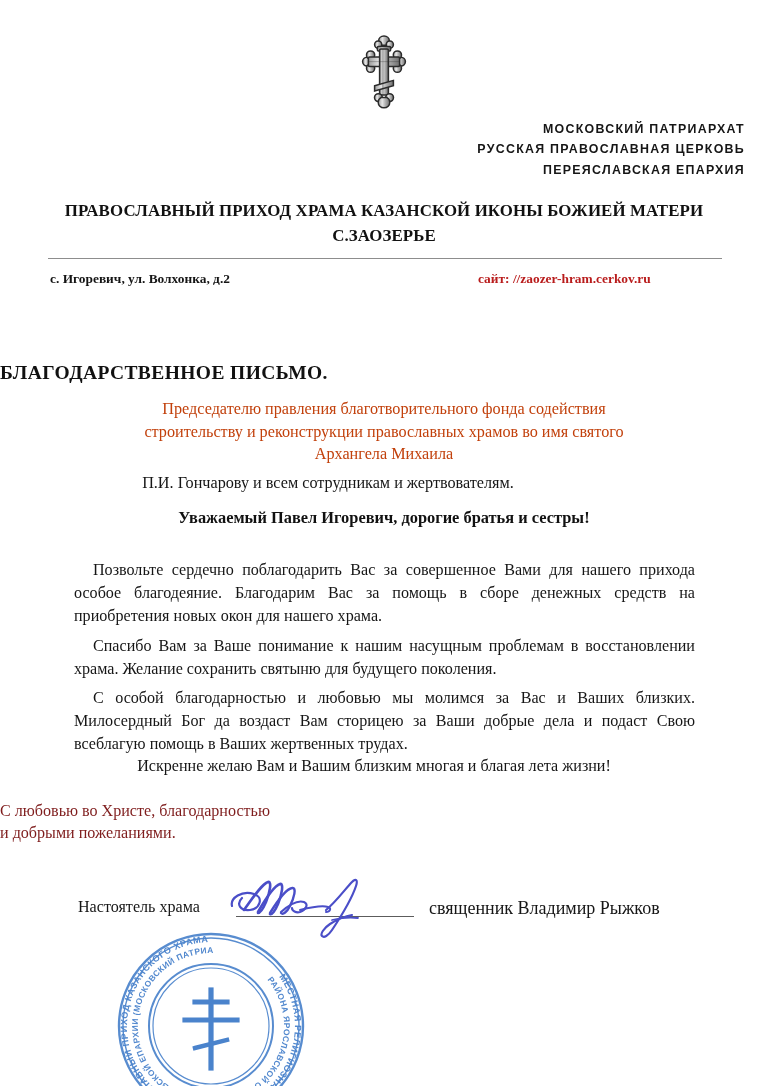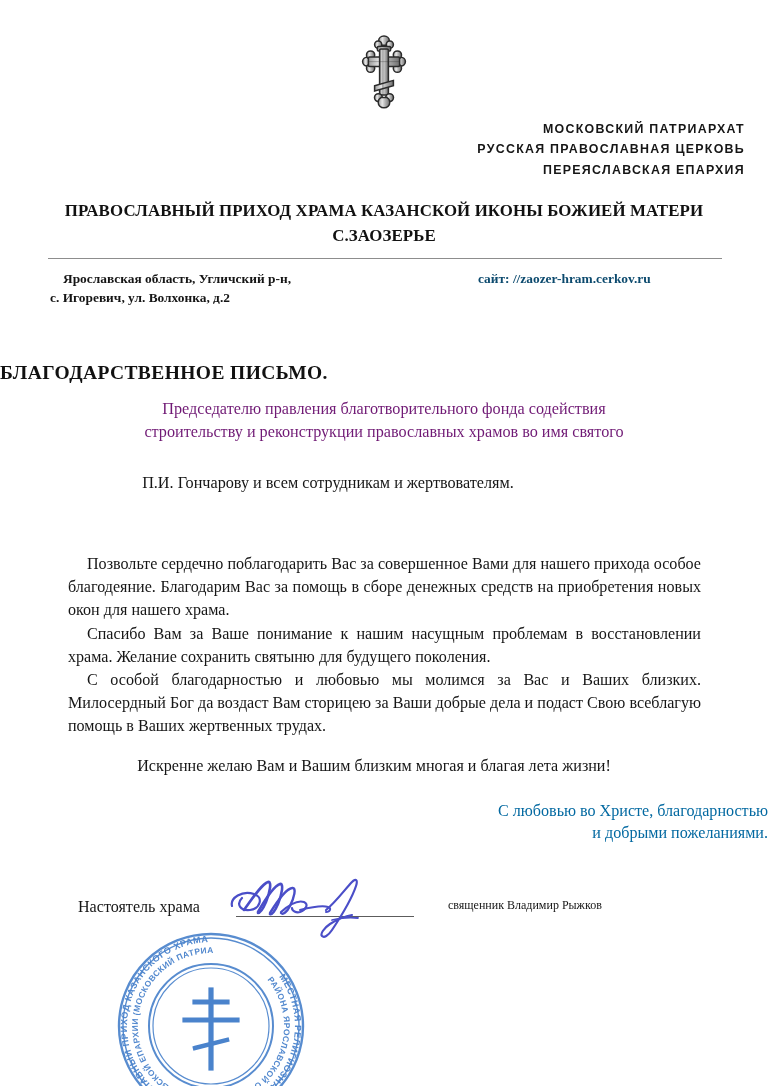--- a/index.html
+++ b/index.html
@@ -102,21 +102,21 @@
   }
   #address-line-1 { padding-left: 13px; }
   #website-link {
     position: absolute;
     left: 478px;
     top: 0;
     font-family: "Liberation Serif", "DejaVu Serif", serif;
     font-weight: 700;
     font-size: 13.4px;
     line-height: 18.5px;
-    color: #0c4a6e;
+    color: #b91c1c;
     white-space: nowrap;
   }
 
   
   #letter-title {
     position: absolute;
     top: 362px;
     left: 0;
     width: 768px;
     text-align: left;
@@ -127,21 +127,21 @@
   }
 
   #addressee-block {
     position: absolute;
     top: 398px;
     left: 84px;
     width: 600px;
     text-align: center;
     font-size: 16.2px;
     line-height: 22.6px;
-    color: #701a75;
+    color: #c2410c;
   }
 
   #recipient-line {
     position: absolute;
     top: 474px;
     left: 0;
     width: 656px;
     text-align: center;
     font-size: 16.2px;
     color: #161616;
@@ -161,45 +161,45 @@
   #body-paragraphs {
     position: absolute;
     top: 552px;
     left: 68px;
     width: 633px;
     font-size: 16.1px;
     line-height: 23.2px;
     color: #161616;
   }
   .body-par {
-    margin: 0;
+    margin: 6px;
     text-align: justify;
     text-indent: 19px;
     text-justify: inter-word;
   }
 
   #closing-wish {
     position: absolute;
     top: 757px;
     left: 0;
     width: 748px;
     text-align: center;
     font-size: 16.1px;
     color: #161616;
   }
 
   #signoff-block {
     position: absolute;
     top: 800px;
     left: 0;
     width: 768px;
-    text-align: right;
+    text-align: left;
     font-size: 16.1px;
     line-height: 22.4px;
-    color: #0369a1;
+    color: #7f1d1d;
   }
 
   
   #signature-row {
     position: absolute;
     top: 898px;
     left: 0;
     width: 768px;
     height: 30px;
     text-align: center;
@@ -215,23 +215,23 @@
   #signature-rule {
     position: absolute;
     left: 236px;
     top: 18px;
     width: 178px;
     height: 1px;
     background: #5c5c5c;
   }
   #signatory-name {
     position: absolute;
-    left: 448px;
+    left: 429px;
     top: 0;
-    font-size: 12px;
+    font-size: 18px;
     color: #161616;
     white-space: nowrap;
   }
 
   
   #signature-mark {
     position: absolute;
     left: 228px;
     top: 876px;
     width: 190px;
@@ -304,35 +304,36 @@
 
   <div id="parish-title">
     <div class="parish-line">ПРАВОСЛАВНЫЙ ПРИХОД ХРАМА КАЗАНСКОЙ ИКОНЫ БОЖИЕЙ МАТЕРИ</div>
     <div class="parish-line">С.ЗАОЗЕРЬЕ</div>
   </div>
 
   <div id="divider"></div>
 
   <div id="contact-row">
     <div id="address-block">
-      <div id="address-line-1">Ярославская область, Угличский р-н,</div>
       <div>с. Игоревич,  ул. Волхонка, д.2</div>
     </div>
     <div id="website-link">сайт: //zaozer-hram.cerkov.ru</div>
   </div>
 
   <div id="letter-title">БЛАГОДАРСТВЕННОЕ ПИСЬМО.</div>
 
   <div id="addressee-block">
     <div>Председателю правления благотворительного фонда содействия</div>
     <div>строительству и реконструкции православных храмов во имя святого</div>
+    <div>Архангела Михаила</div>
   </div>
 
   <div id="recipient-line">П.И. Гончарову и всем сотрудникам и жертвователям.</div>
 
+  <div id="salutation-line">Уважаемый Павел Игоревич, дорогие братья и сестры!</div>
 
   <div id="body-paragraphs">
     <p class="body-par">Позвольте сердечно поблагодарить Вас за совершенное Вами для нашего прихода особое благодеяние. Благодарим Вас за помощь в сборе денежных средств на приобретения новых окон для нашего храма.</p>
     <p class="body-par">Спасибо Вам за Ваше понимание к нашим насущным проблемам в восстановлении храма. Желание сохранить святыню для будущего поколения.</p>
     <p class="body-par">С особой благодарностью и любовью мы молимся за Вас и Ваших близких. Милосердный Бог да воздаст Вам сторицею за Ваши добрые дела и подаст Свою всеблагую помощь в Ваших жертвенных трудах.</p>
   </div>
 
   <div id="closing-wish">Искренне желаю Вам и Вашим близким многая и благая лета жизни!</div>
 
   <div id="signoff-block">

